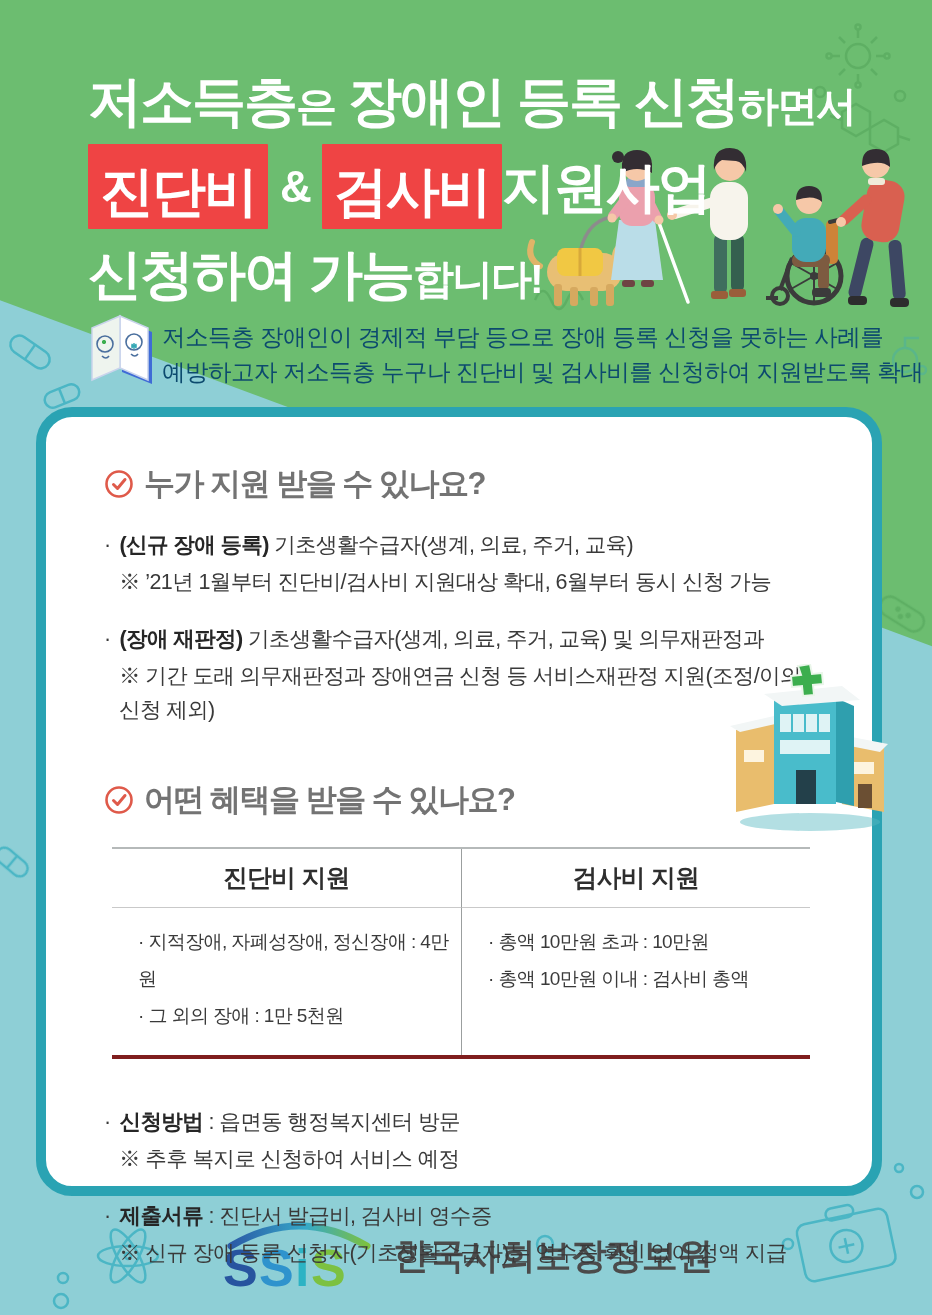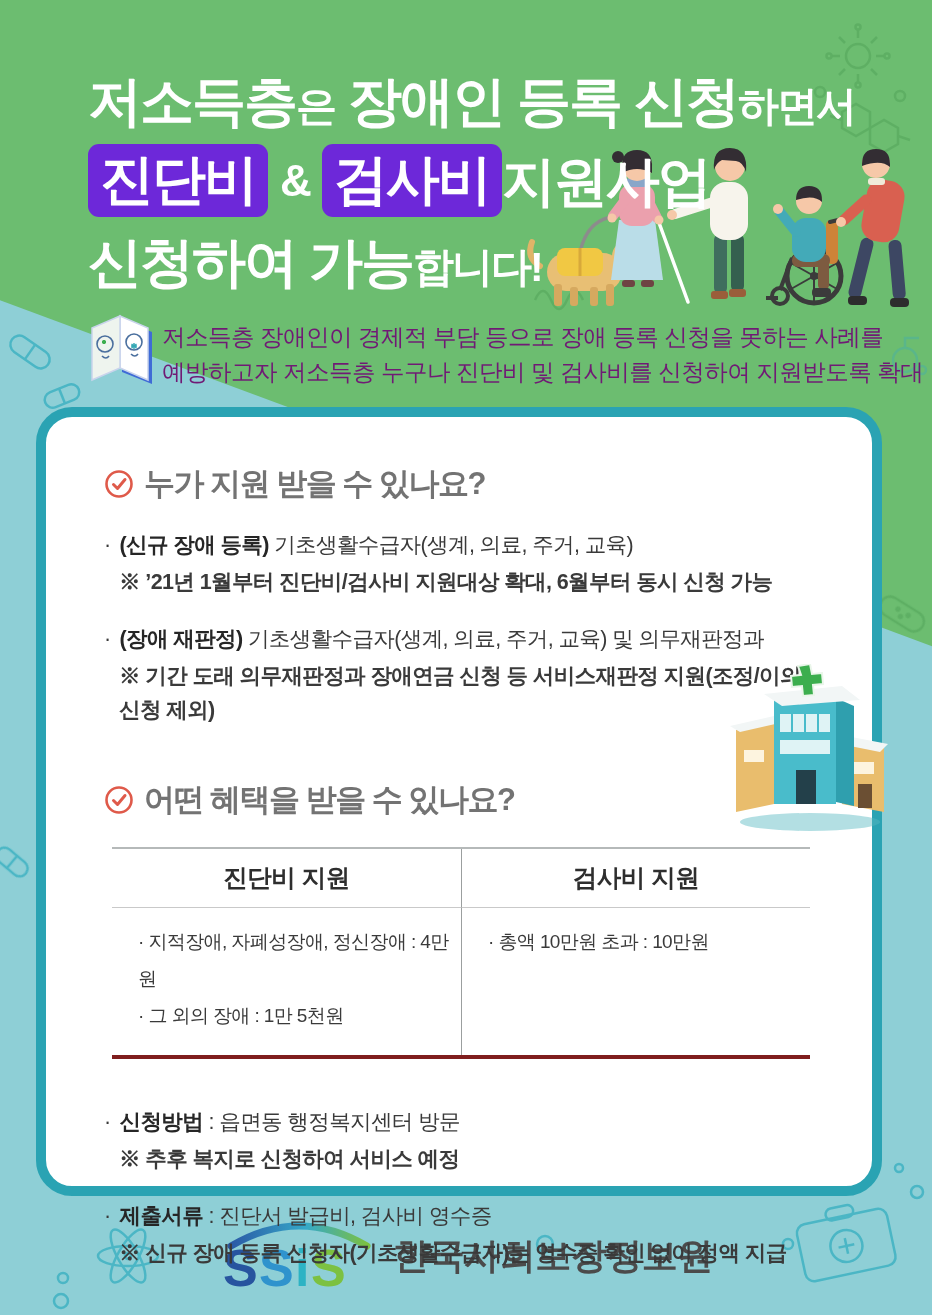--- a/index.html
+++ b/index.html
@@ -15,44 +15,44 @@
     z-index:0;
   }
   .doodles{position:absolute;left:0;top:0;z-index:1;pointer-events:none;}
 
   
   .title-block{position:absolute;left:88px;top:74px;color:#fff;z-index:3;letter-spacing:-2px;}
   .t-line{font-weight:bold;line-height:1;}
   .t-big{font-size:54px;}
   .t-small{font-size:41px;}
   .t-line2{margin-top:16px;display:flex;align-items:center;}
-  .hl-box{background:#6d28d9;padding:8px 12px 11px;border-radius:11px;font-size:54px;font-weight:bold;}
+  .hl-box{background:#ef4444;padding:20px 12px 11px;border-radius:1px;font-size:54px;font-weight:bold;}
   .amp{font-size:44px;font-weight:bold;margin:0 12px;}
   .t-line3{margin-top:18px;}
 
   
   .subtitle-row{position:absolute;left:82px;top:306px;display:flex;z-index:3;}
-  .subtitle-text{margin-left:18px;color:#701a75;font-size:23.5px;line-height:35px;letter-spacing:-0.5px;padding-top:14px;}
+  .subtitle-text{margin-left:18px;color:#0c4a6e;font-size:23.5px;line-height:35px;letter-spacing:-0.5px;padding-top:14px;}
 
   
   .people{position:absolute;left:462px;top:128px;z-index:2;}
 
   
   .card{
     position:absolute;left:36px;top:407px;width:846px;height:789px;box-sizing:border-box;
     background:#fff;border:10px solid #2aa3b3;border-radius:36px;z-index:3;
     padding:46px 58px 0;
   }
   .sec-heading{display:flex;align-items:center;color:#737373;font-size:31px;font-weight:bold;letter-spacing:-1.5px;}
   .sec-heading .chk{margin-right:10px;flex:0 0 auto;display:block;}
   .item{margin-top:23px;font-size:21.5px;color:#3a3a3a;letter-spacing:-0.6px;}
   .item-line{line-height:34px;}
   .item-line .dot{margin-right:9px;}
   .item-line b{color:#262626;}
-  .note{line-height:34px;margin-top:3px;margin-left:15px;font-weight:bold;}
+  .note{line-height:34px;margin-top:3px;margin-left:15px;}
   .sec2{margin-top:52px;}
   .sec3{margin-top:46px;}
 
   
   .btable{
     margin:26px 4px 0 8px;
     display:grid;grid-template-columns:1fr 1fr;
     border-top:2px solid #b5b9b9;border-bottom:4px solid #7f1d1d;
   }
   .bth{
@@ -299,20 +299,21 @@
       </div>
       <div class="btable">
         <div class="bth">진단비 지원</div>
         <div class="bth col-r">검사비 지원</div>
         <div class="btd">
           <div>· 지적장애, 자폐성장애, 정신장애 : 4만원</div>
           <div>· 그 외의 장애 : 1만 5천원</div>
         </div>
         <div class="btd col-r">
           <div>· 총액 10만원 초과 : 10만원</div>
+          <div>· 총액 10만원 이내 : 검사비 총액</div>
         </div>
       </div>
     </section>
 
     <section class="sec3">
       <div class="item">
         <div class="item-line">
           <span class="dot">·</span><b>신청방법</b><span> : 읍면동 행정복지센터 방문</span>
         </div>
         <div class="note">※ 추후 복지로 신청하여 서비스 예정</div>

